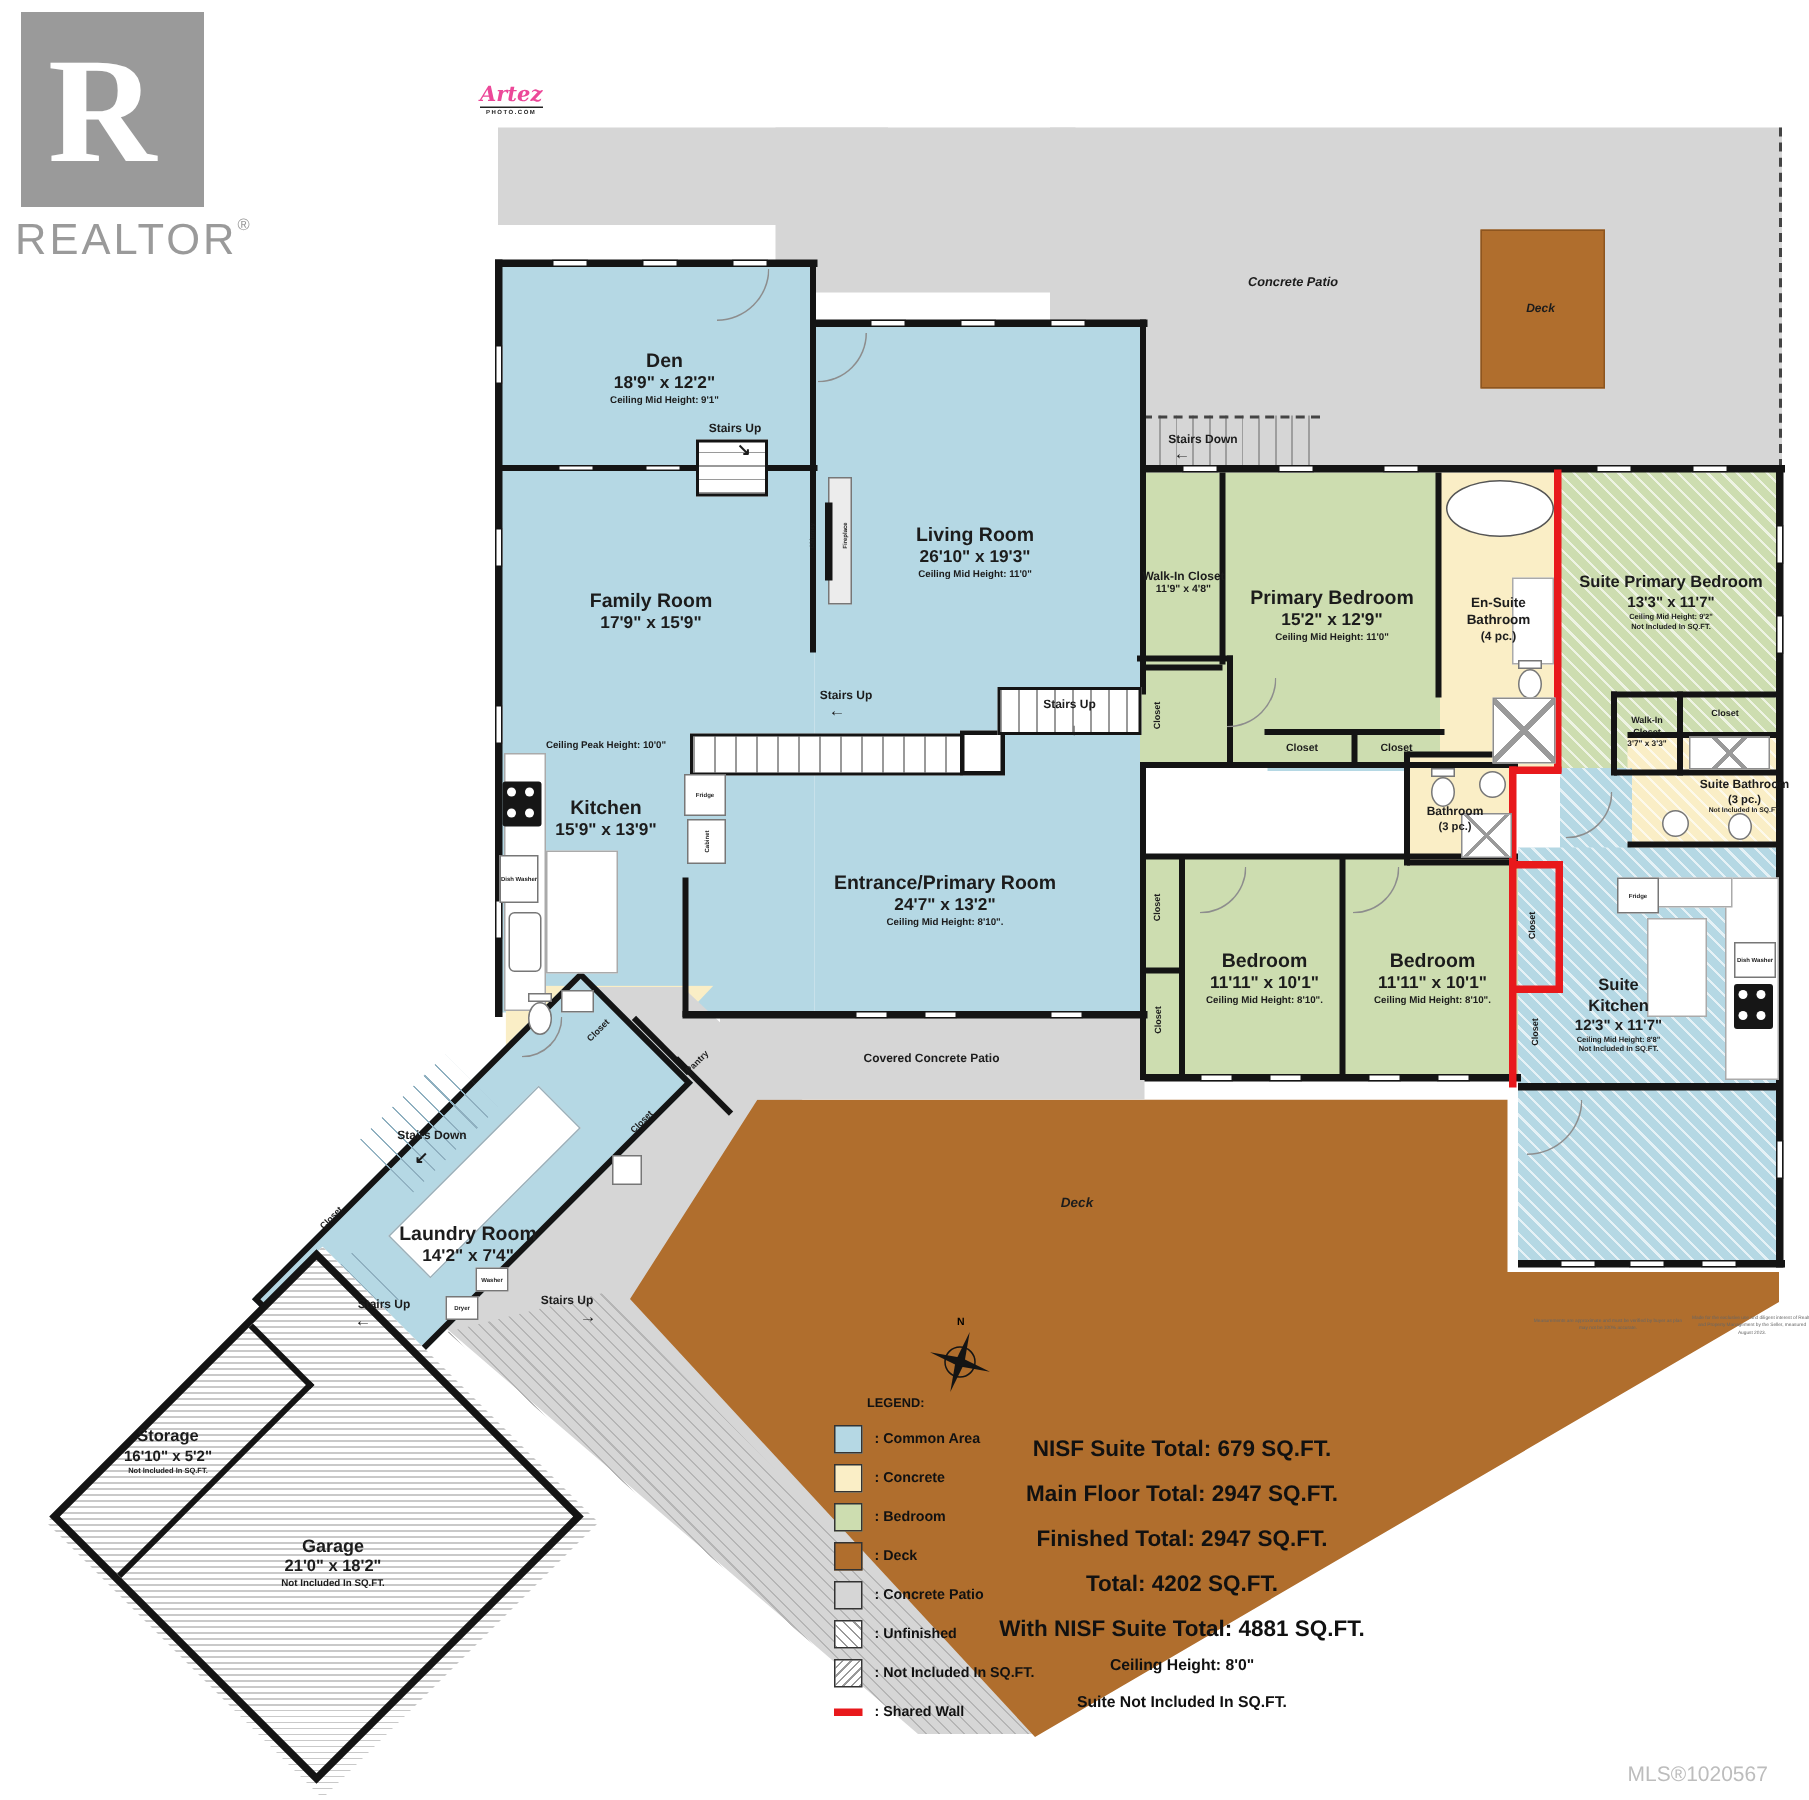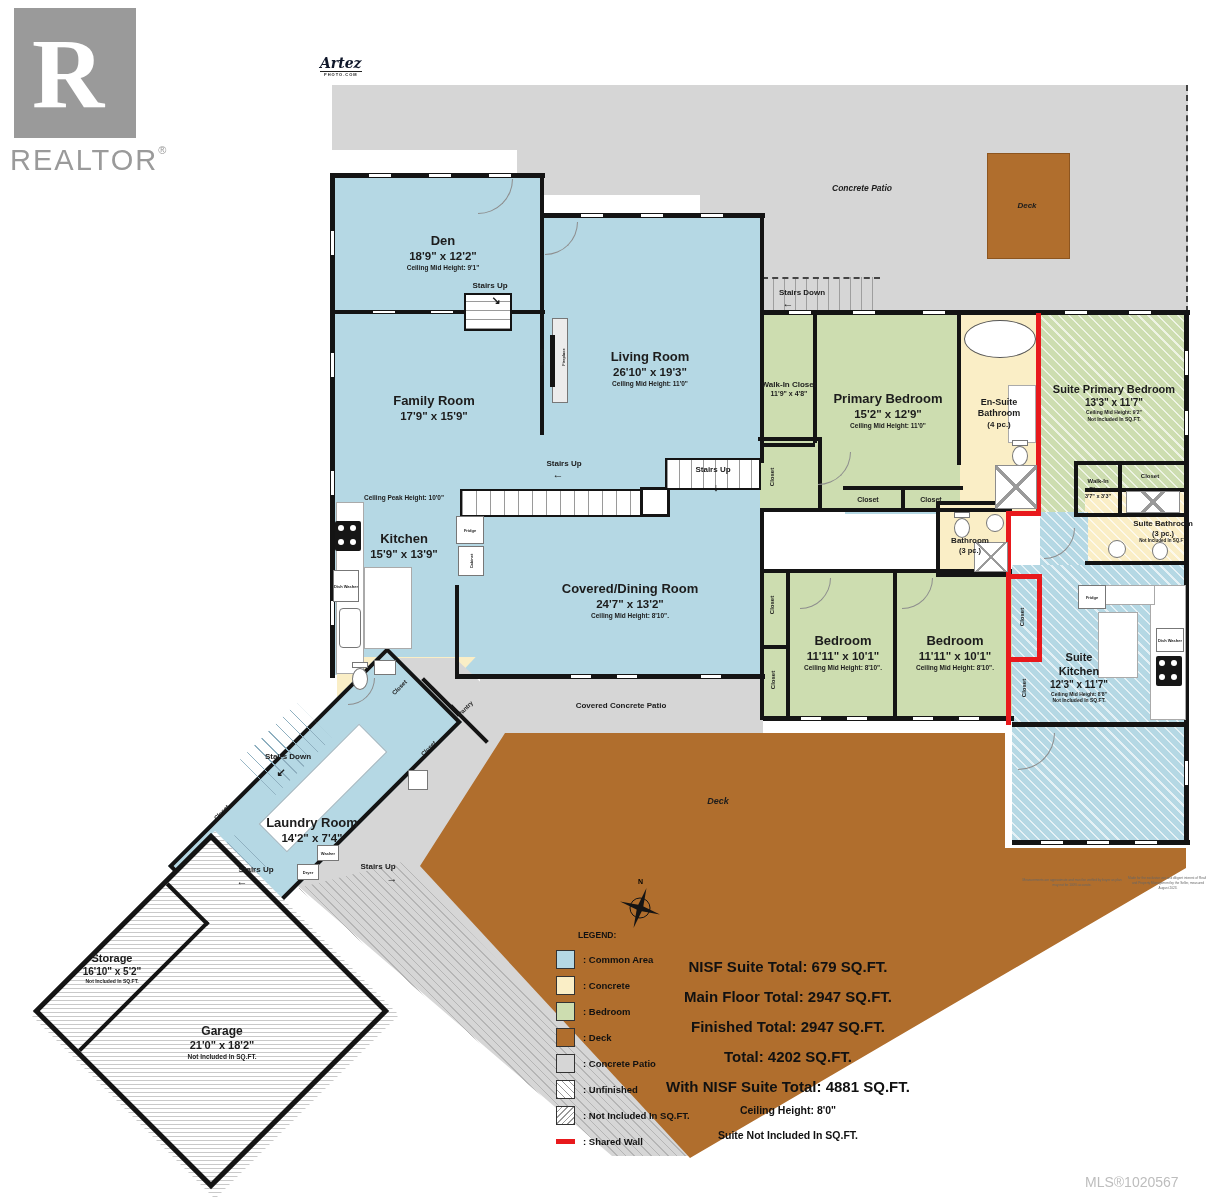--- a/index.html
+++ b/index.html
@@ -266,21 +266,21 @@
   <div class="lbl" style="left:434px;top:408px;">
     <div class="name">Family Room</div>
     <div class="dims">17'9" x 15'9"</div>
   </div>
   <div class="lbl note" style="left:404px;top:498px;">Ceiling Peak Height: 10'0"</div>
   <div class="lbl" style="left:404px;top:546px;">
     <div class="name">Kitchen</div>
     <div class="dims">15'9" x 13'9"</div>
   </div>
   <div class="lbl" style="left:630px;top:600px;">
-    <div class="name">Covered/Dining Room</div>
+    <div class="name">Entrance/Primary Room</div>
     <div class="dims">24'7" x 13'2"</div>
     <div class="note">Ceiling Mid Height: 8'10".</div>
   </div>
   <div class="lbl s8" style="left:789px;top:389px;">
     <div class="name">Walk-In Closet</div>
     <div class="dims">11'9" x 4'8"</div>
   </div>
   <div class="lbl" style="left:888px;top:410px;">
     <div class="name">Primary Bedroom</div>
     <div class="dims">15'2" x 12'9"</div>
@@ -425,21 +425,21 @@
   </div>
 
   <div class="abs" style="left:14px;top:8px;width:160px;height:170px;">
     <div style="position:absolute;left:0;top:0;width:122px;height:130px;background:#9a9a9a;"></div>
     <div style="position:absolute;left:18px;top:8px;font-family:'Liberation Serif',serif;font-weight:bold;font-size:100px;color:#fff;">R</div>
     <div style="position:absolute;left:-4px;top:136px;font-size:29px;color:#9a9a9a;letter-spacing:2px;font-weight:normal;">
       <span>REALTOR</span><span style="font-size:11px;vertical-align:top;">®</span>
     </div>
   </div>
   <div class="abs" style="left:320px;top:55px;text-align:center;">
-    <div style="font-family:'DejaVu Serif',serif;font-style:italic;font-weight:bold;font-size:14px;color:#0f172a;border-bottom:1px solid #222;">Artez</div>
+    <div style="font-family:'DejaVu Serif',serif;font-style:italic;font-weight:bold;font-size:14px;color:#ec4899;border-bottom:1px solid #222;">Artez</div>
     <div style="font-size:4px;letter-spacing:1px;color:#222;font-weight:bold;">PHOTO.COM</div>
   </div>
   <div class="abs" style="left:1085px;top:1174px;font-size:14px;color:#bdbdbd;">MLS®1020567</div>
 
   <div class="fineprint" style="left:1022px;top:878px;width:100px;">Measurements are approximate and must be verified by buyer as plan may not be 100% accurate.</div>
   <div class="fineprint" style="left:1128px;top:876px;width:80px;">Made for the exclusive use and diligent interest of Realty and Property Management by the Seller, measured August 2023.</div>
 
 </div>
 
 </body></html>

